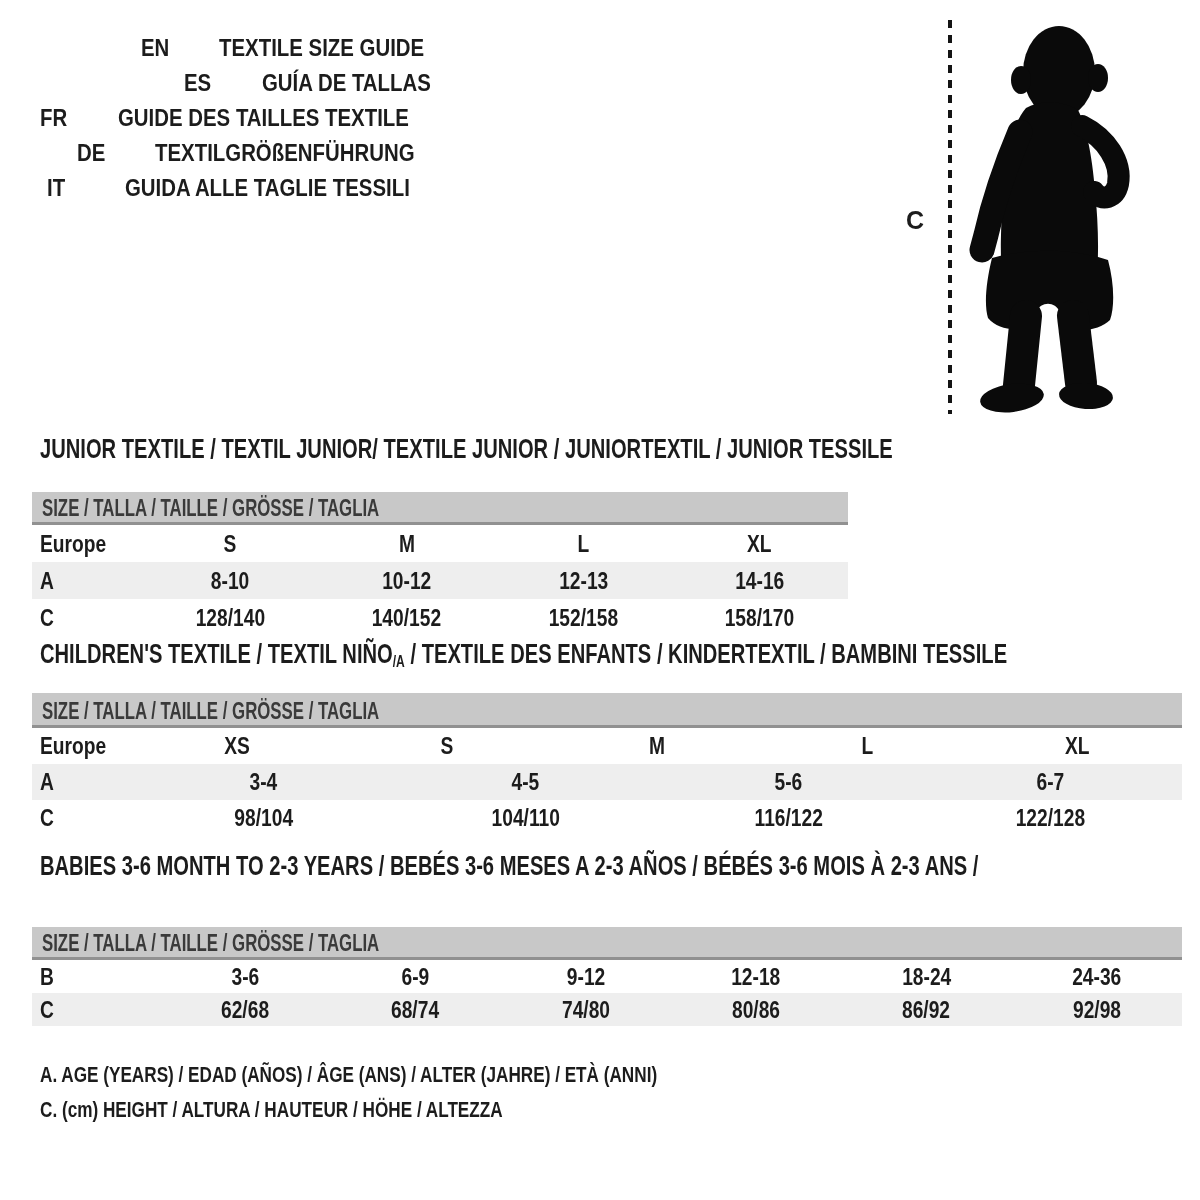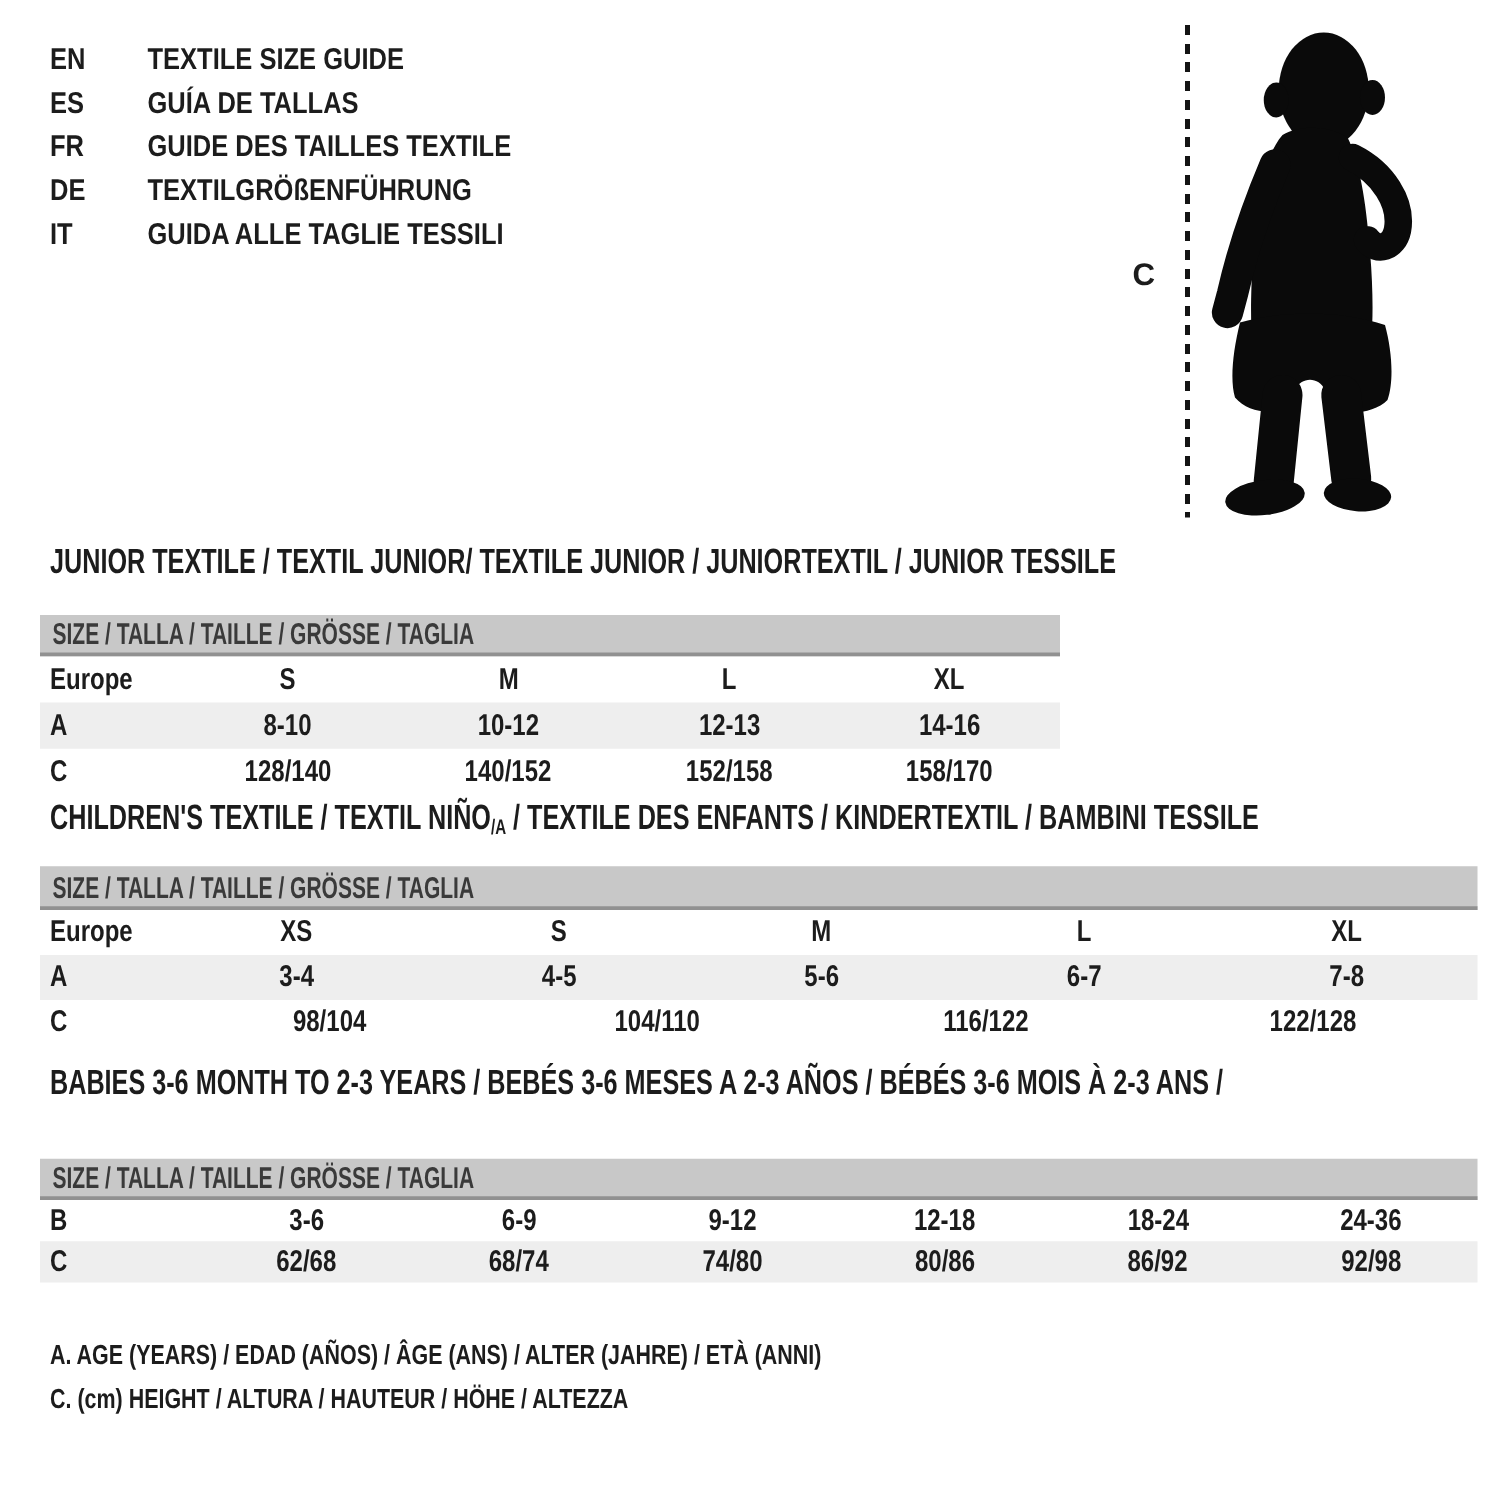--- a/index.html
+++ b/index.html
@@ -15,21 +15,21 @@
   .cx{display:inline-block;white-space:nowrap;}
   .sx-lang{transform:scaleX(0.85);transform-origin:0 50%;}
   .sx-title{transform:scaleX(0.72);transform-origin:0 50%;}
   .sx-bar{transform:scaleX(0.70);transform-origin:0 50%;}
   .sx-cell{transform:scaleX(0.80);transform-origin:50% 50%;}
   .sx-cell-l{transform:scaleX(0.80);transform-origin:0 50%;}
   .sx-legend{transform:scaleX(0.78);transform-origin:0 50%;}
 
   
   .langs{position:absolute;top:30px;left:40px;}
-  .lang-row{display:flex;align-items:center;height:35px;font-size:24px;}
+  .lang-row{display:flex;align-items:center;height:35px;font-size:24px;justify-content:flex-end;}
   .lang-code{width:78px;}
 
   
   .dash-line{
     position:absolute;left:948px;top:20px;width:4px;height:394px;
     background:repeating-linear-gradient(to bottom,#141414 0 8px,transparent 8px 15px);
   }
   .c-label{position:absolute;left:906px;top:206px;font-size:25px;}
   .baby{position:absolute;left:962px;top:20px;width:175px;height:400px;}
 
@@ -59,21 +59,21 @@
   .t3 .row{height:33px;}
   .shaded{background:#eeeeee;}
   .lab{text-align:left;padding-left:8px;box-sizing:border-box;text-decoration:underline;}
   .t1 .lab{width:110px;}
   .t2 .lab{width:100px;}
   .t3 .lab{width:128px;}
   .val{flex:1;text-align:center;}
 
   
   .legend{position:absolute;left:40px;top:1062px;font-size:22px;}
-  .legend-line{display:flex;align-items:flex-end;height:35px;}
+  .legend-line{display:flex;align-items:flex-start;height:35px;}
 </style>
 </head>
 <body>
 
 <div class="page">
 
   <div class="langs">
     <div class="lang-row">
       <span class="lang-code"><span class="cx sx-lang">EN</span></span>
       <span class="cx sx-lang">TEXTILE SIZE GUIDE</span>
@@ -158,21 +158,20 @@
       <div class="val"><span class="cx sx-cell">M</span></div>
       <div class="val"><span class="cx sx-cell">L</span></div>
       <div class="val"><span class="cx sx-cell">XL</span></div>
     </div>
     <div class="row shaded">
       <div class="lab"><span class="cx sx-cell-l">A</span></div>
       <div class="val"><span class="cx sx-cell">3-4</span></div>
       <div class="val"><span class="cx sx-cell">4-5</span></div>
       <div class="val"><span class="cx sx-cell">5-6</span></div>
       <div class="val"><span class="cx sx-cell">6-7</span></div>
-      <div class="val"><span class="cx sx-cell">7-8</span></div>
     </div>
     <div class="row">
       <div class="lab"><span class="cx sx-cell-l">C</span></div>
       <div class="val"><span class="cx sx-cell">98/104</span></div>
       <div class="val"><span class="cx sx-cell">104/110</span></div>
       <div class="val"><span class="cx sx-cell">116/122</span></div>
       <div class="val"><span class="cx sx-cell">122/128</span></div>
     </div>
   </div>
 

